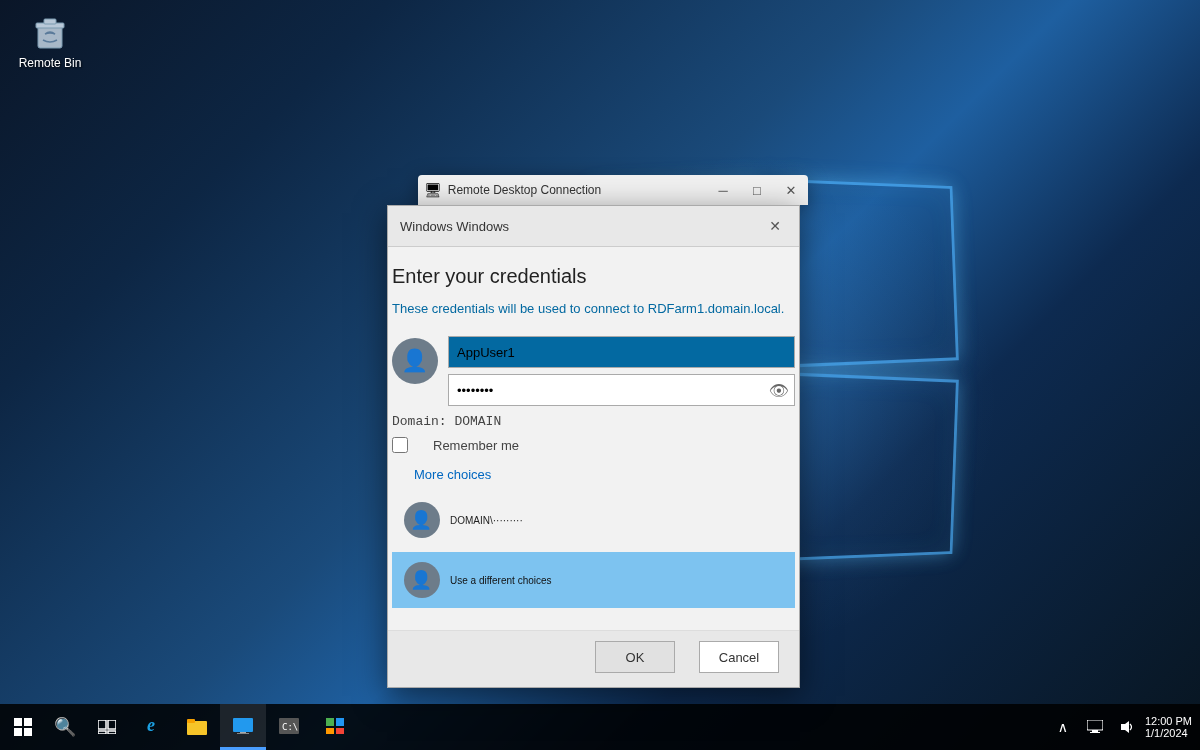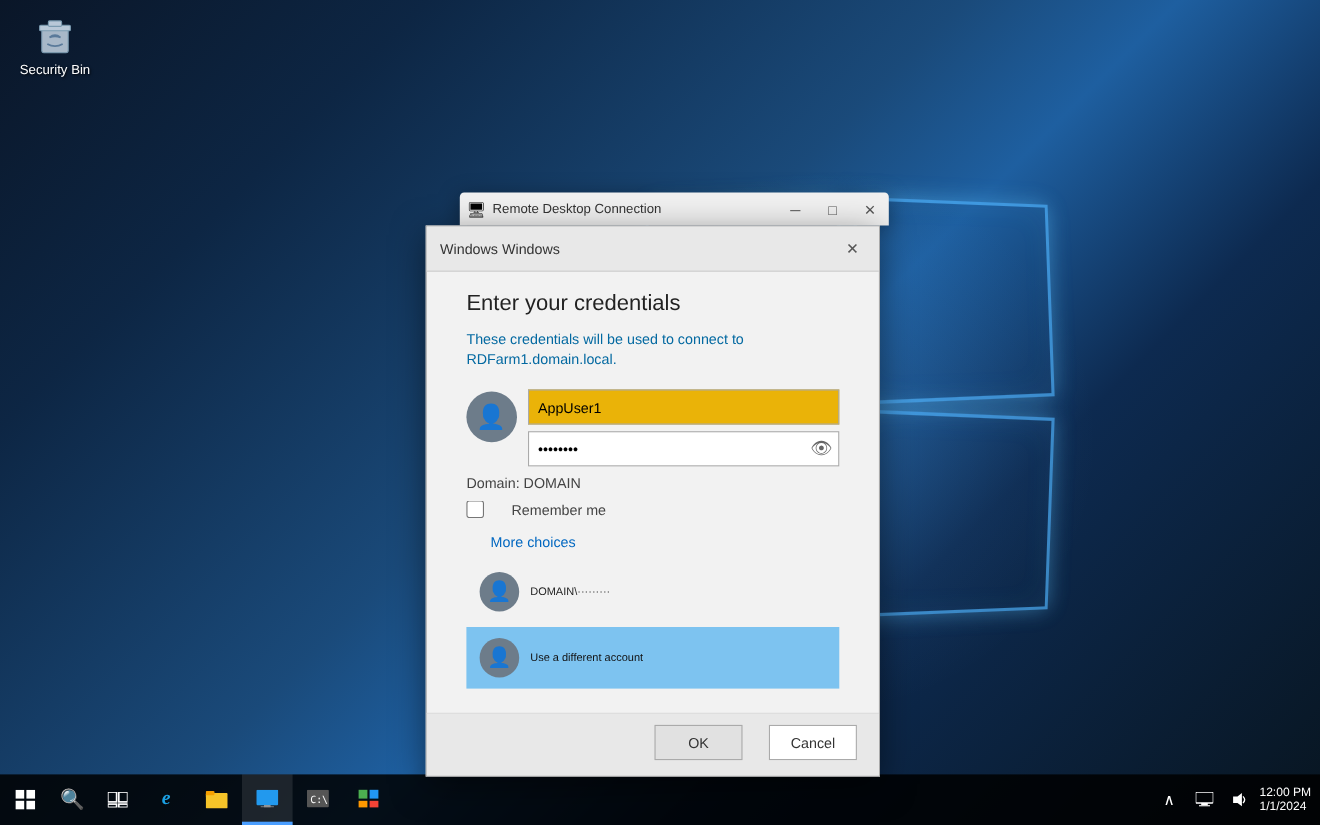--- a/index.html
+++ b/index.html
@@ -256,21 +256,21 @@
       display: flex;
       align-items: center;
       justify-content: center;
       font-size: 14px;
       color: #555;
       cursor: pointer;
       border-radius: 2px;
     }
 
     .dialog-body {
-      padding: 18px 36px;
+      padding: 18px 4px;
     }
 
     .dialog-heading {
       font-size: 20px;
       font-weight: 300;
       color: #222;
       margin-bottom: 12px;
     }
 
     .dialog-description {
@@ -306,21 +306,21 @@
 
     .credentials-fields {
       flex: 1;
     }
 
     .input-field {
       width: 100%;
       height: 32px;
       padding: 4px 8px;
       border: 1px solid #aaa;
-      background: #eab308;
+      background: #0369a1;
       font-size: 13px;
       outline: none;
       margin-bottom: 6px;
     }
 
     .password-wrapper {
       position: relative;
       margin-bottom: 0;
     }
 
@@ -342,20 +342,21 @@
       transform: translateY(-50%);
       cursor: pointer;
       color: #666;
       font-size: 16px;
     }
 
     .domain-text {
       font-size: 13px;
       color: #444;
       margin: 8px 0;
+      font-family: Liberation Mono, monospace;
     }
 
     .remember-row {
       display: flex;
       align-items: center;
       gap: 25px;
       margin-bottom: 14px;
     }
 
     .remember-checkbox {
@@ -464,21 +465,21 @@
       <svg width="40" height="40" viewBox="0 0 40 40">
 
         <rect x="8" y="14" width="24" height="22" rx="2" fill="#a8b8c8" stroke="#7a9ab0" stroke-width="1"></rect>
         <rect x="6" y="11" width="28" height="5" rx="1" fill="#b8c8d8" stroke="#7a9ab0" stroke-width="1"></rect>
         <rect x="14" y="7" width="12" height="5" rx="1" fill="#b8c8d8" stroke="#7a9ab0" stroke-width="1"></rect>
 
         <path d="M15 22 Q20 18 25 22 Q20 20 15 22" fill="none" stroke="#5a7a9a" stroke-width="1.5"></path>
         <path d="M13 28 Q20 32 27 28" fill="none" stroke="#5a7a9a" stroke-width="1.5"></path>
       </svg>
     </div>
-    <span class="desktop-icon-label">Security Bin</span>
+    <span class="desktop-icon-label">Remote Bin</span>
   </div>
 
   <div class="rdp-titlebar">
     <div style="margin:0 6px; font-size:14px;">🖥</div>
     <span class="rdp-title-text">Remote Desktop Connection</span>
     <div class="rdp-controls">
       <div class="rdp-ctrl-btn">─</div>
       <div class="rdp-ctrl-btn">□</div>
       <div class="rdp-ctrl-btn">✕</div>
     </div>
@@ -521,21 +522,21 @@
         <div class="account-avatar">
           <span class="account-avatar-icon">👤</span>
         </div>
         <span class="account-name">DOMAIN\·········</span>
       </div>
 
       <div class="account-item selected">
         <div class="account-avatar">
           <span class="account-avatar-icon">👤</span>
         </div>
-        <span class="account-name">Use a different account</span>
+        <span class="account-name">Use a different choices</span>
       </div>
     </div>
 
     <div class="dialog-footer">
       <button class="dialog-btn primary">OK</button>
       <button class="dialog-btn">Cancel</button>
     </div>
   </div>
 
   <div class="taskbar">

